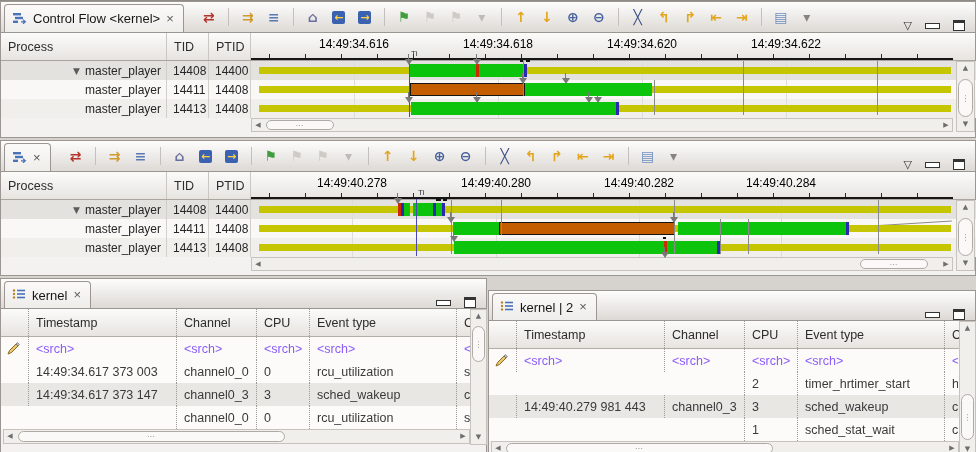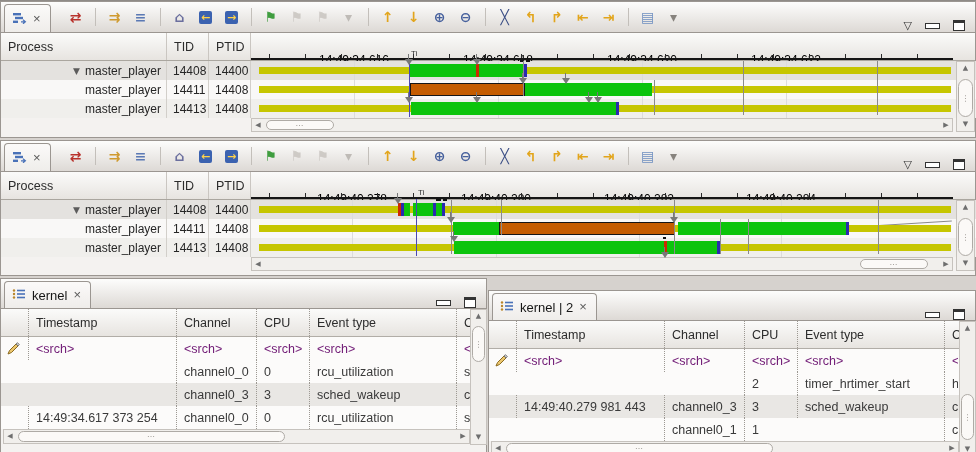--- a/index.html
+++ b/index.html
@@ -23,21 +23,21 @@
   .tb-sep{width:1px;height:18px;background:#c3bfba;margin:0 4px;}
   .win-btns{margin-left:auto;display:flex;align-items:center;gap:13px;padding-right:10px;}
   .menu-glyph{font-family:"DejaVu Sans",sans-serif;font-size:11px;color:#333;}
   .min-btn{width:13px;height:4px;border:1px solid #333;background:#fff;}
   .max-btn{width:12px;height:11px;border:1px solid #333;background:#fff;box-sizing:border-box;border-top-width:3px;}
   
   .cf-hrow{position:absolute;left:0;top:31px;right:0;height:28px;
            background:linear-gradient(#fbfbfa,#e7e4e0);border-bottom:1px solid #aaa69f;box-sizing:border-box;}
   .cf-hcell{position:absolute;top:0;height:100%;display:flex;align-items:center;font-size:12.5px;color:#2c2c2c;
             border-right:1px solid #cac6c1;box-sizing:border-box;padding-left:7px;}
-  .tl-header{position:absolute;top:0;bottom:0;margin-top:16px;}
+  .tl-header{position:absolute;top:0;bottom:0;}
   .ts-label{position:absolute;top:4px;width:90px;text-align:center;font-size:12px;color:#000;white-space:nowrap;}
   .axis{position:absolute;left:0;bottom:0;height:2px;background:#151515;}
   .axis-tick{position:absolute;bottom:2px;width:1px;height:4px;background:#2a2a2a;}
   .ti-label{position:absolute;bottom:2px;font-size:8px;color:#333;}
   .cf-row{position:absolute;left:0;height:19px;}
   .name-cell{position:absolute;left:0;top:0;width:166px;height:100%;display:flex;align-items:center;justify-content:flex-end;
              padding-right:5px;box-sizing:border-box;font-size:12px;color:#262626;border-right:1px solid #d2cfca;}
   .expander{font-size:9px;color:#5c5c5c;margin-right:5px;font-family:"DejaVu Sans",sans-serif;}
   .num-cell{position:absolute;top:0;height:100%;display:flex;align-items:center;padding-left:6px;box-sizing:border-box;
             font-size:12px;color:#262626;border-right:1px solid #d2cfca;}
@@ -64,35 +64,36 @@
   .v-thumb{position:absolute;left:1px;right:1px;background:#fbf9f7;border:1px solid #aeaaa5;border-radius:8px;
            display:flex;align-items:center;justify-content:center;font-size:8px;color:#9a9691;}
   
   .ev-hrow{position:absolute;left:0;top:30px;right:0;height:28px;
            background:linear-gradient(#fbfbfa,#e7e4e0);border-bottom:1px solid #b1ada7;box-sizing:border-box;}
   .ev-hcell{position:absolute;top:0;height:100%;display:flex;align-items:center;padding-left:7px;box-sizing:border-box;
             font-size:12.5px;color:#2c2c2c;border-left:1px dotted #9c9892;}
   .ev-row{position:absolute;left:0;right:0;height:23px;background:#fcfbfa;}
   .ev-cell{position:absolute;top:0;height:100%;display:flex;align-items:center;padding-left:7px;box-sizing:border-box;
            font-size:12.5px;color:#3a3a3a;border-left:1px dotted #9c9892;overflow:hidden;white-space:nowrap;}
-  .srch{color:#701a75;}
+  .srch{color:#8b5cf6;}
 </style>
 </head>
 <body>
 
 <div id="app">
     <div class="panel" style="left: 0px; top: 0px; width: 976px; height: 137px;">
       <div class="tabbar">
         <div class="ctab">
           <div><svg width="15" height="12" viewBox="0 0 15 12">
               <rect x="1" y="1" width="8" height="2.4" fill="#4a72b8"></rect>
               <rect x="3" y="4.8" width="8" height="2.4" fill="#4a72b8"></rect>
               <rect x="1" y="8.6" width="5" height="2.4" fill="#4a72b8"></rect>
               <path d="M9 9.8 h4 m-2 -2 l2.4 2 l-2.4 2" stroke="#4a72b8" fill="none" stroke-width="1.2"></path>
             </svg></div>
+          <div class="ctab-label">Control Flow &lt;kernel&gt;</div>
           <div class="ctab-close">×</div>
         </div>
         <div class="toolbar">
           <div class="tb-icon">
             <span style="color: rgb(184, 50, 44);">⇄</span>
           </div>
           <div class="tb-sep"></div>
           <div class="tb-icon">
             <span style="color: rgb(207, 154, 47);">⇉</span>
           </div>
@@ -514,35 +515,36 @@
           </svg>
         </div>
         <div class="ev-cell srch" style="left: 27px; width: 148px;">&lt;srch&gt;</div>
         <div class="ev-cell srch" style="left: 175px; width: 80px;">&lt;srch&gt;</div>
         <div class="ev-cell srch" style="left: 255px; width: 53px;">&lt;srch&gt;</div>
         <div class="ev-cell srch" style="left: 308px; width: 147px;">&lt;srch&gt;</div>
         <div class="ev-cell srch" style="left: 455px; width: 14px;">&lt;srch&gt;</div>
       </div>
       <div class="ev-row" style="top: 81px; background: rgb(252, 251, 250);">
         <div class="ev-cell" style="left: 0px; width: 27px; border-left: none;"></div>
+        <div class="ev-cell" style="left: 27px; width: 148px;">14:49:34.617 373 003</div>
         <div class="ev-cell" style="left: 175px; width: 80px;">channel0_0</div>
         <div class="ev-cell" style="left: 255px; width: 53px;">0</div>
         <div class="ev-cell" style="left: 308px; width: 147px;">rcu_utilization</div>
         <div class="ev-cell" style="left: 455px; width: 14px;">s</div>
       </div>
       <div class="ev-row" style="top: 104px; background: rgb(233, 231, 228);">
         <div class="ev-cell" style="left: 0px; width: 27px; border-left: none;"></div>
+        <div class="ev-cell" style="left: 27px; width: 148px;">14:49:34.617 373 147</div>
         <div class="ev-cell" style="left: 175px; width: 80px;">channel0_3</div>
         <div class="ev-cell" style="left: 255px; width: 53px;">3</div>
         <div class="ev-cell" style="left: 308px; width: 147px;">sched_wakeup</div>
         <div class="ev-cell" style="left: 455px; width: 14px;">c</div>
       </div>
       <div class="ev-row" style="top: 127px; background: rgb(252, 251, 250);">
         <div class="ev-cell" style="left: 0px; width: 27px; border-left: none;"></div>
-        <div class="ev-cell" style="left: 27px; width: 148px;">14:49:34.617 373 254</div>
         <div class="ev-cell" style="left: 175px; width: 80px;">channel0_0</div>
         <div class="ev-cell" style="left: 255px; width: 53px;">0</div>
         <div class="ev-cell" style="left: 308px; width: 147px;">rcu_utilization</div>
         <div class="ev-cell" style="left: 455px; width: 14px;">s</div>
       </div>
       <div class="hscroll" style="left: 2px; top: 150px; width: 467px; height: 15px;">
         <div class="sb-arrow h-arrow">◀</div>
         <div class="sb-arrow h-arrow" style="position: absolute; right: 0px;">▶</div>
         <div class="h-thumb" style="left: 14px; width: 265px;">⋯</div>
       </div>
@@ -600,22 +602,22 @@
       <div class="ev-row" style="top: 104px; background: rgb(233, 231, 228);">
         <div class="ev-cell" style="left: 0px; width: 27px; border-left: none;"></div>
         <div class="ev-cell" style="left: 27px; width: 148px;">14:49:40.279 981 443</div>
         <div class="ev-cell" style="left: 175px; width: 80px;">channel0_3</div>
         <div class="ev-cell" style="left: 255px; width: 53px;">3</div>
         <div class="ev-cell" style="left: 308px; width: 147px;">sched_wakeup</div>
         <div class="ev-cell" style="left: 455px; width: 14px;">c</div>
       </div>
       <div class="ev-row" style="top: 127px; background: rgb(252, 251, 250);">
         <div class="ev-cell" style="left: 0px; width: 27px; border-left: none;"></div>
-        <div class="ev-cell" style="left: 175px; width: 80px;">channel0_1</div>
         <div class="ev-cell" style="left: 255px; width: 53px;">1</div>
+        <div class="ev-cell" style="left: 308px; width: 147px;">sched_stat_wait</div>
         <div class="ev-cell" style="left: 455px; width: 14px;">c</div>
       </div>
       <div class="hscroll" style="left: 2px; top: 150px; width: 468px; height: 15px;">
         <div class="sb-arrow h-arrow">◀</div>
         <div class="sb-arrow h-arrow" style="position: absolute; right: 0px;">▶</div>
         <div class="h-thumb" style="left: 14px; width: 265px;">⋯</div>
       </div>
       <div class="vscroll" style="left: 470px; top: 30px; width: 17px; height: 136px;">
         <div class="sb-arrow v-arrow">▲</div>
         <div class="sb-arrow v-arrow" style="position: absolute; bottom: 0px;">▼</div>

